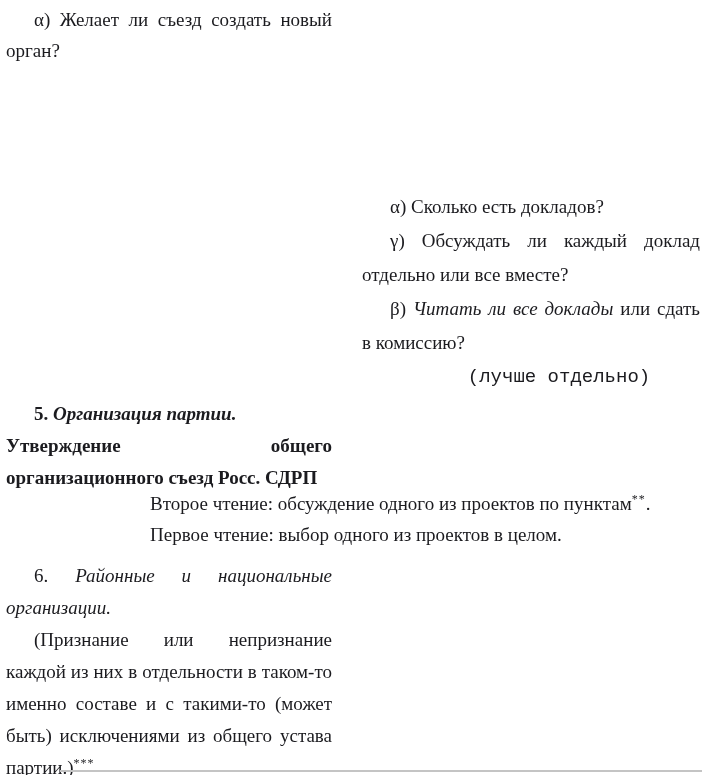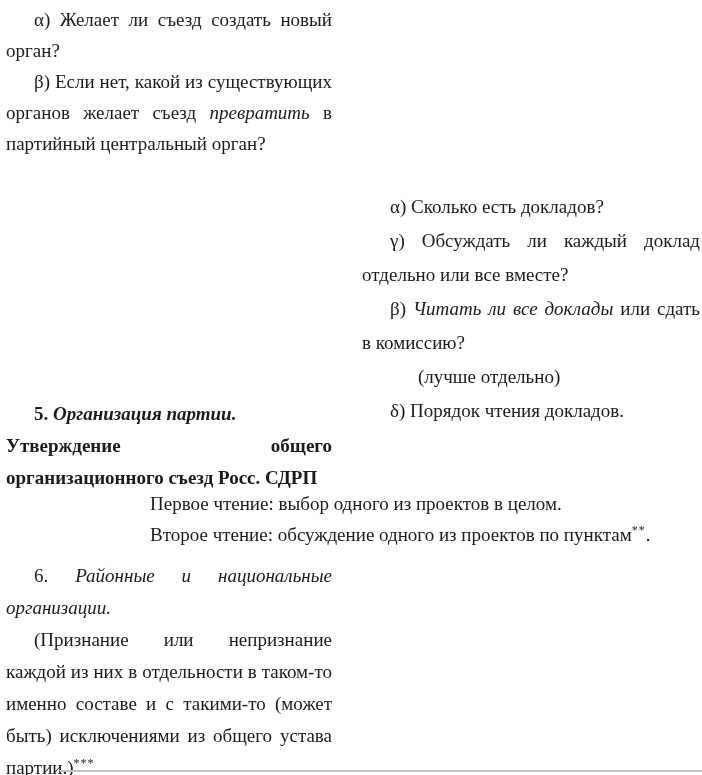--- a/index.html
+++ b/index.html
@@ -26,21 +26,21 @@
   }
   .col-right {
     left: 362px;
     width: 338px;
     text-align: justify;
     line-height: 34px;
   }
   p { margin: 0; }
   .para { text-indent: 28px; }
   .para-noindent { text-indent: 0; }
-  .para-deep { text-indent: 56px; text-align: left; }
+  .para-deep { text-indent: 56px; text-align: center; font-family: Liberation Mono, monospace; }
   .it { font-style: italic; }
   sup.fn {
     font-size: 12px;
     line-height: 0;
     vertical-align: super;
     letter-spacing: 1px;
   }
   .reading-block {
     left: 150px;
     top: 488px;
@@ -63,59 +63,53 @@
 </style>
 </head>
 <body>
 
 <div class="page" style="background: rgb(255, 255, 255); color: rgb(27, 27, 31);">
 
   <div class="block col-left b1">
     <p class="para">
       <span>α) Желает ли съезд создать новый орган?</span>
     </p>
-    <p class="para">
-      <span>β) Если нет, какой из существующих органов желает съезд </span><span class="it">превратить</span><span> в партийный центральный орган?</span>
-    </p>
   </div>
 
 
   <div class="block col-right br">
     <p class="para">
       <span>α) Сколько есть докладов?</span>
     </p>
     <p class="para">
       <span>γ) Обсуждать ли каждый доклад отдельно или все вместе?</span>
     </p>
     <p class="para">
       <span>β) </span><span class="it">Читать ли все доклады</span><span> или сдать в комиссию?</span>
     </p>
     <p class="para-deep">
       <span>(лучше отдельно)</span>
     </p>
-    <p class="para">
-      <span>δ) Порядок чтения докладов.</span>
-    </p>
   </div>
 
   <div class="block col-left b5">
     <p class="para">
       <span>5. </span><span class="it">Организация партии.</span>
     </p>
     <p class="para-noindent">
       <span>Утверждение общего организационного съезд Росс. СДРП</span>
     </p>
   </div>
 
   <div class="block reading-block">
     <p>
-      <span>Первое чтение: выбор одного из проектов в целом.</span>
+      <span>Второе чтение: обсуждение одного из проектов по пунктам</span><sup class="fn">**</sup><span>.</span>
     </p>
     <p>
-      <span>Второе чтение: обсуждение одного из проектов по пунктам</span><sup class="fn">**</sup><span>.</span>
+      <span>Первое чтение: выбор одного из проектов в целом.</span>
     </p>
   </div>
 
   <div class="block col-left b6">
     <p class="para">
       <span>6. </span><span class="it">Районные и национальные организации.</span>
     </p>
     <p class="para">
       <span>(Признание или непризнание каждой из них в отдельности в таком-то именно составе и с такими-то (может быть) исключениями из общего устава партии.)</span><sup class="fn">***</sup>
     </p>

